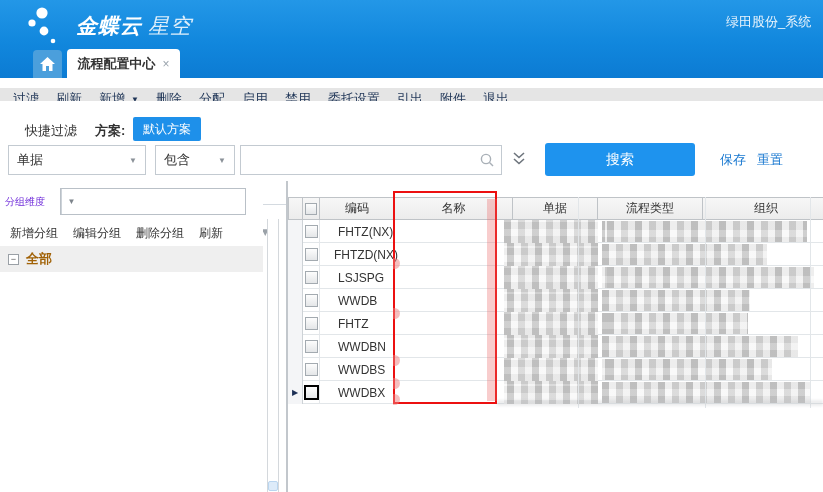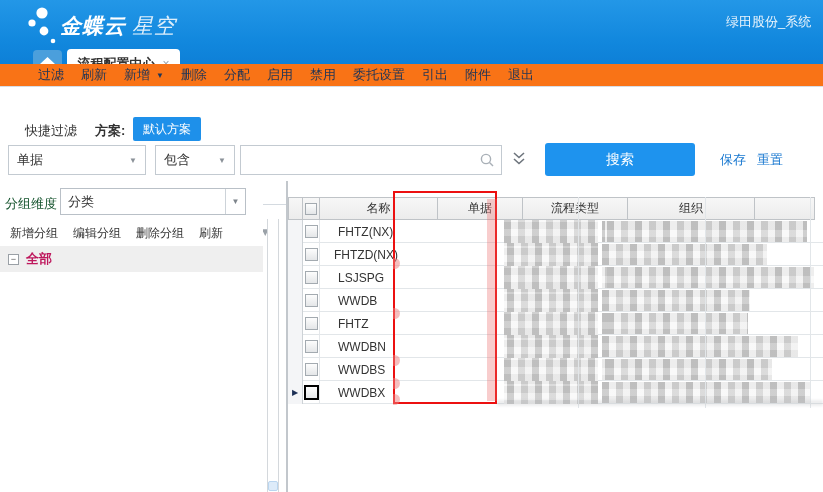--- a/index.html
+++ b/index.html
@@ -4,38 +4,38 @@
 <style>
   * { margin:0; padding:0; box-sizing:border-box; }
   html,body { background:#fff; }
   body { font-family:"Liberation Sans","DejaVu Sans",sans-serif; }
   #app { position:relative; width:823px; height:492px; overflow:hidden; background:#fff; }
 
   
   .topband { position:absolute; left:0; top:0; width:823px; height:78px;
     background:linear-gradient(180deg,#2397e7 0%,#1187dd 55%,#0c7bd3 100%); }
   .logo-dots { position:absolute; left:27px; top:3px; }
-  .brand { position:absolute; left:60px; top:12px; color:#fff; font-size:21px; letter-spacing:1px; }
+  .brand { position:absolute; left:76px; top:12px; color:#fff; font-size:21px; letter-spacing:1px; }
   .brand .bold { font-weight:bold; font-style:italic; }
   .brand .light { font-weight:normal; font-style:italic; opacity:.85; margin-left:6px; }
   .userbox { position:absolute; left:726px; top:13px; width:97px; height:18px; overflow:hidden;
     color:#eaf4fc; font-size:13px; white-space:nowrap; }
 
   
   .tab-home { position:absolute; left:33px; top:50px; width:29px; height:28px;
     background:#4b9fdc; border-radius:4px 4px 0 0; display:flex; align-items:center; justify-content:center; }
   .tab-active { position:absolute; left:67px; top:49px; width:113px; height:29px;
     background:#fff; border-radius:4px 4px 0 0; display:flex; align-items:center; justify-content:center; gap:7px; }
   .tab-active .tlabel { font-size:13px; font-weight:bold; color:#333; }
   .tab-active .tclose { font-size:12px; color:#9aa4ad; cursor:pointer; }
 
   
-  .toolbar { position:absolute; left:0; top:64px; width:823px; height:23px;
-    background:#f97316; border-bottom:1px solid #d6dde5;
-    display:flex; align-items:center; padding-left:38px; gap:17px; }
+  .toolbar { position:absolute; left:0; top:88px; width:823px; height:23px;
+    background:#e5e5e5; border-bottom:1px solid #d6dde5;
+    display:flex; align-items:center; padding-left:13px; gap:17px; }
   .tbtn { font-size:13px; color:#1f3557; white-space:nowrap; cursor:pointer; }
   .tbtn .caret { display:inline-block; margin-left:6px; font-size:8px; color:#1f3557; vertical-align:1px; }
 
   
   .filterbar { position:absolute; left:0; top:101px; width:823px; height:104px; background:#fff;
     border-bottom:1px solid #d4dae0; }
   .qf-label { position:absolute; left:25px; top:21px; font-size:13px; color:#333; }
   .scheme-label { position:absolute; left:95px; top:21px; font-size:13px; color:#333; font-weight:bold; }
   .scheme-chip { position:absolute; left:133px; top:16px; height:24px; padding:0 10px;
     background:#1e90ea; color:#fff; font-size:12px; display:flex; align-items:center; border-radius:2px; cursor:pointer; }
@@ -51,33 +51,33 @@
   .mag { margin-right:7px; }
   .dchev { position:absolute; left:512px; top:50px; cursor:pointer; }
   .search-btn { position:absolute; left:545px; top:42px; width:150px; height:33px;
     background:#1e93ee; border-radius:3px; color:#fff; font-size:14px;
     display:flex; align-items:center; justify-content:center; cursor:pointer; }
   .flink { position:absolute; top:50px; font-size:13px; color:#1878d0; cursor:pointer; }
   .flink.save { left:720px; } .flink.reset { left:757px; }
 
   
   .leftpanel { position:absolute; left:0; top:181px; width:263px; height:311px; background:#fff; }
-  .dim-label { position:absolute; left:5px; top:14px; font-size:13px; color:#14532d; }
+  .dim-label { position:absolute; left:5px; top:14px; font-size:10px; color:#6d28d9; }
   .dim-sel { position:absolute; left:60px; top:7px; width:186px; height:27px; background:#fff;
     border:1px solid #b9c0c7; display:flex; align-items:center; cursor:pointer; }
   .dim-sel .stext { flex:1; font-size:13px; color:#333; padding-left:7px; }
   .dim-sel .abox { width:20px; height:25px; border-left:1px solid #cdd3d9; display:flex; align-items:center; justify-content:center; font-size:8px; color:#7d848b; }
   .tree-toolbar { position:absolute; left:0; top:39px; width:263px; height:26px; display:flex; align-items:center; gap:15px; padding-left:10px; }
   .gbtn { font-size:12px; color:#333; white-space:nowrap; cursor:pointer; }
   .pin-ico { position:absolute; left:263px; top:46px; color:#9aa1a8; font-size:9px; line-height:4px; cursor:pointer; }
   .tree-root { position:absolute; left:0; top:65px; width:263px; height:26px; background:#efefef;
     display:flex; align-items:center; cursor:pointer; }
   .expander { width:11px; height:11px; margin-left:8px; border:1px solid #9aa0a6; background:#fff;
     font-size:9px; line-height:9px; text-align:center; color:#555; }
-  .tree-root .rlabel { font-size:13px; font-weight:bold; color:#be185d; margin-left:7px; }
+  .tree-root .rlabel { font-size:13px; font-weight:bold; color:#a16207; margin-left:7px; }
 
   
   .vstrip { position:absolute; left:267px; top:219px; width:12px; height:273px; background:#fff;
     border-left:1px solid #d4d8dc; border-right:1px solid #d4d8dc; }
   .vthumb { position:absolute; left:268px; top:481px; width:10px; height:10px;
     background:#ddebf9; border:1px solid #b9d5ef; border-radius:2px; cursor:grab; }
   .splitter { position:absolute; left:286px; top:181px; width:2px; height:311px; background:#c2c7cc; }
 
   
   .grid { position:absolute; left:288px; top:181px; width:535px; height:311px; background:#fff; overflow:hidden; }
@@ -189,21 +189,20 @@
     </svg>
 
     <div class="search-btn">搜索</div>
     <span class="flink save">保存</span>
     <span class="flink reset">重置</span>
   </div>
 
   <div class="leftpanel">
     <span class="dim-label">分组维度</span>
     <div class="dim-sel">
-      <span class="stext">分类</span>
       <span class="abox">▼</span>
     </div>
     <div class="tree-toolbar">
       <span class="gbtn">新增分组</span>
       <span class="gbtn">编辑分组</span>
       <span class="gbtn">删除分组</span>
       <span class="gbtn">刷新</span>
     </div>
     <div class="pin-ico">▬<br>▾</div>
     <div class="tree-root">
@@ -216,20 +215,21 @@
   <div class="vthumb"></div>
   <div class="splitter"></div>
 
   <div class="grid">
 
     <div class="ghead">
       <div class="hcell first" style="width:15px"></div>
       <div class="hcell" style="width:17px">
         <span class="cb" style="width:12px;height:12px"></span>
       </div>
+      <div class="hcell" style="width:75px">编码</div>
       <div class="hcell" style="width:118px">名称</div>
       <div class="hcell" style="width:85px">单据</div>
       <div class="hcell" style="width:105px">流程类型</div>
       <div class="hcell" style="width:127px">组织</div>
       <div class="hcell" style="width:60px"></div>
     </div>
 
     <div class="grow" style="top:39px">
       <div class="ind"></div>
       <div class="cbcell">

